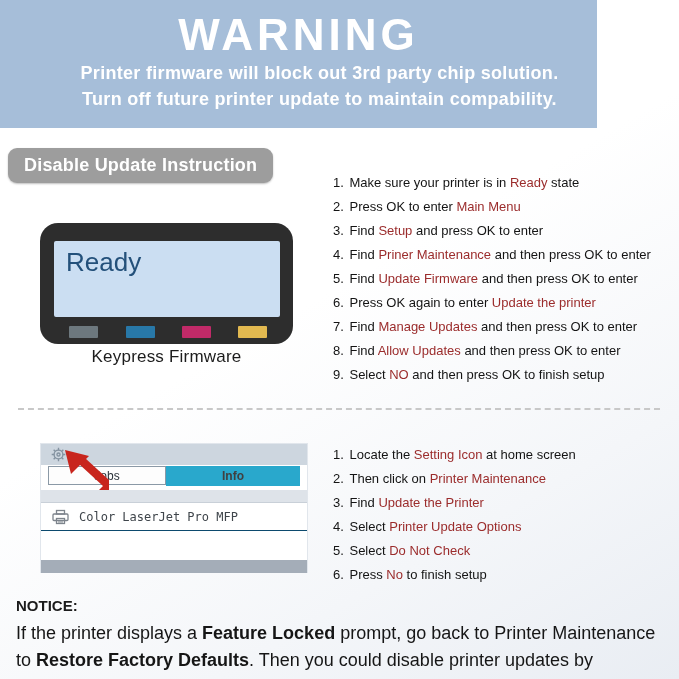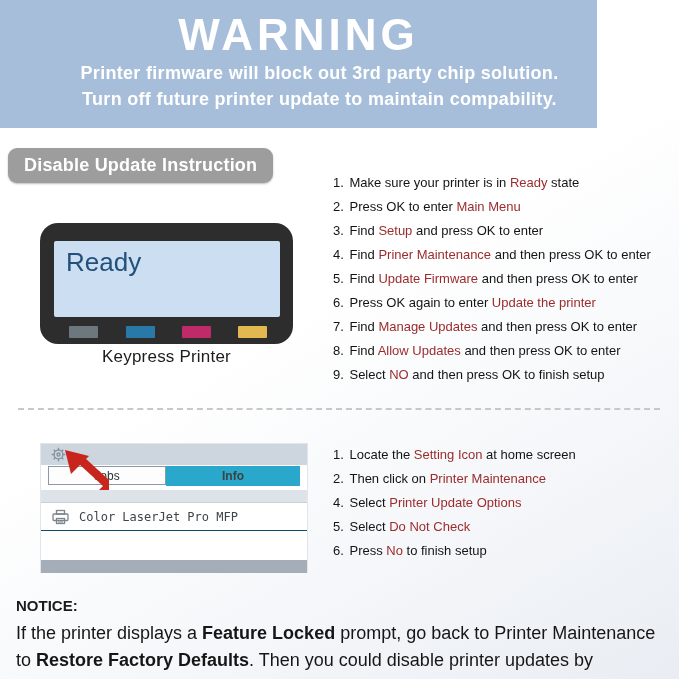--- a/index.html
+++ b/index.html
@@ -118,21 +118,21 @@
 
   <div class="kp-printer">
     <div class="kp-screen">
       <div class="kp-ready">Ready</div>
     </div>
     <span class="kp-btn" style="left: 29px; background: rgb(109, 120, 126);"></span>
     <span class="kp-btn" style="left: 86px; background: rgb(40, 120, 168);"></span>
     <span class="kp-btn" style="left: 142px; background: rgb(193, 42, 104);"></span>
     <span class="kp-btn" style="left: 198px; background: rgb(226, 185, 80);"></span>
   </div>
-  <div class="kp-caption">Keypress Printer</div>
+  <div class="kp-caption">Keypress Firmware</div>
 
   <div class="steps" id="steps-keypress">
       <div class="step"><span class="step-num">1. </span><span>Make sure your printer is in </span><span class="hl">Ready</span><span> state</span></div>
       <div class="step"><span class="step-num">2. </span><span>Press OK to enter </span><span class="hl">Main Menu</span></div>
       <div class="step"><span class="step-num">3. </span><span>Find </span><span class="hl">Setup</span><span> and press OK to enter</span></div>
       <div class="step"><span class="step-num">4. </span><span>Find </span><span class="hl">Priner Maintenance</span><span> and then press OK to enter</span></div>
       <div class="step"><span class="step-num">5. </span><span>Find </span><span class="hl">Update Firmware</span><span> and then press OK to enter</span></div>
       <div class="step"><span class="step-num">6. </span><span>Press OK again to enter </span><span class="hl">Update the printer</span></div>
       <div class="step"><span class="step-num">7. </span><span>Find </span><span class="hl">Manage Updates</span><span> and then press OK to enter</span></div>
       <div class="step"><span class="step-num">8. </span><span>Find </span><span class="hl">Allow Updates</span><span> and then press OK to enter</span></div>
@@ -176,20 +176,21 @@
         </g>
       </svg>
       <span>Color LaserJet Pro MFP</span>
     </div>
     <div class="panel-bottombar"></div>
   </div>
 
   <div class="steps" id="steps-touch">
       <div class="step"><span class="step-num">1. </span><span>Locate the </span><span class="hl">Setting Icon</span><span> at home screen</span></div>
       <div class="step"><span class="step-num">2. </span><span>Then click on </span><span class="hl">Printer Maintenance</span></div>
+      <div class="step"><span class="step-num">3. </span><span>Find </span><span class="hl">Update the Printer</span></div>
       <div class="step"><span class="step-num">4. </span><span>Select </span><span class="hl">Printer Update Options</span></div>
       <div class="step"><span class="step-num">5. </span><span>Select </span><span class="hl">Do Not Check</span></div>
       <div class="step"><span class="step-num">6. </span><span>Press </span><span class="hl">No</span><span> to finish setup</span></div>
     </div>
 
   <div class="notice-label">NOTICE:</div>
   <div class="notice-text"><span>If the printer displays a </span><span class="bold">Feature Locked</span><span> prompt, go back to Printer Maintenance to </span><span class="bold">Restore Factory Defaults</span><span>. Then you could disable printer updates by following the steps above.</span></div>
 
 </div>
 

